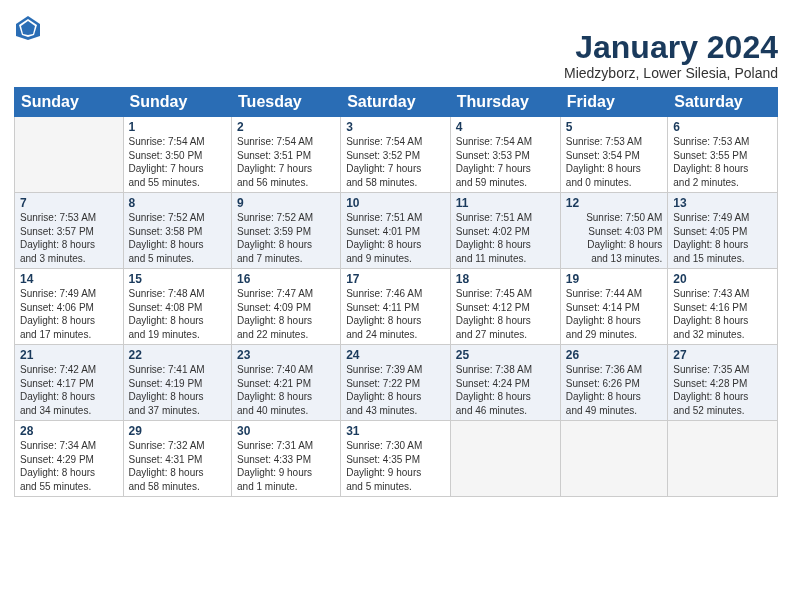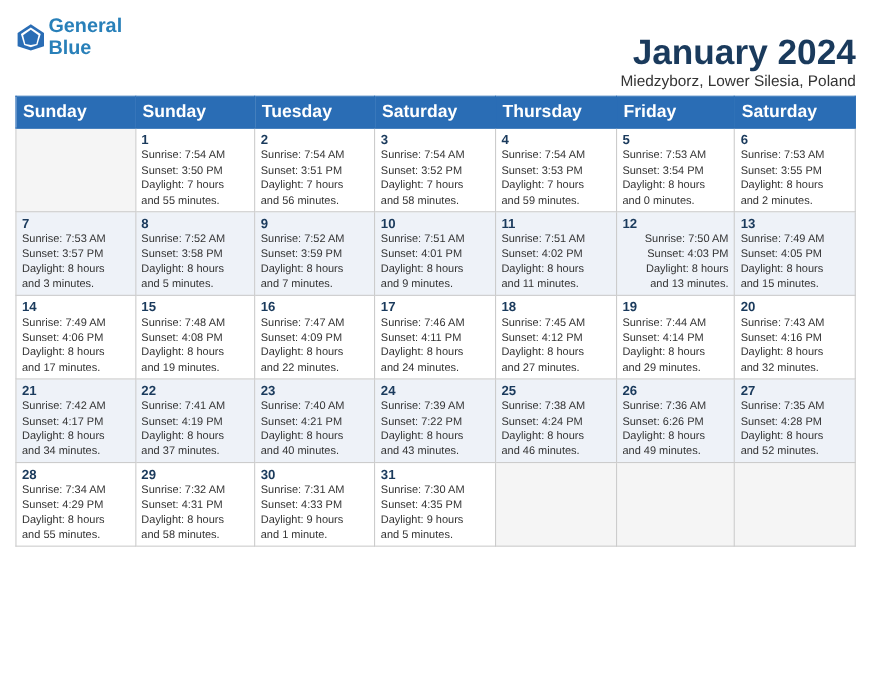--- a/index.html
+++ b/index.html
@@ -99,26 +99,20 @@
 <body>
 
 <div class="page">
   <div class="header">
     <div class="logo">
       <svg class="logo-icon" viewBox="0 0 28 28">
         <polygon points="14,2 26,10 26,22 14,26 2,22 2,10" fill="#2a6db5"></polygon>
         <polygon points="14,5 23,11 20,21 14,23 8,21 5,11" fill="#fff"></polygon>
         <polygon points="14,7 21,12 19,20 14,21 9,20 7,12" fill="#2a6db5"></polygon>
       </svg>
-      <div>
-        <div class="logo-text">
-          <span>General</span><br>
-          <span style="color:#2980b9;">Blue</span>
-        </div>
-      </div>
     </div>
     <div class="title-block">
       <div class="main-title">January 2024</div>
       <div class="subtitle">Miedzyborz, Lower Silesia, Poland</div>
     </div>
   </div>
 
   <table class="calendar">
     <thead>
       <tr>

